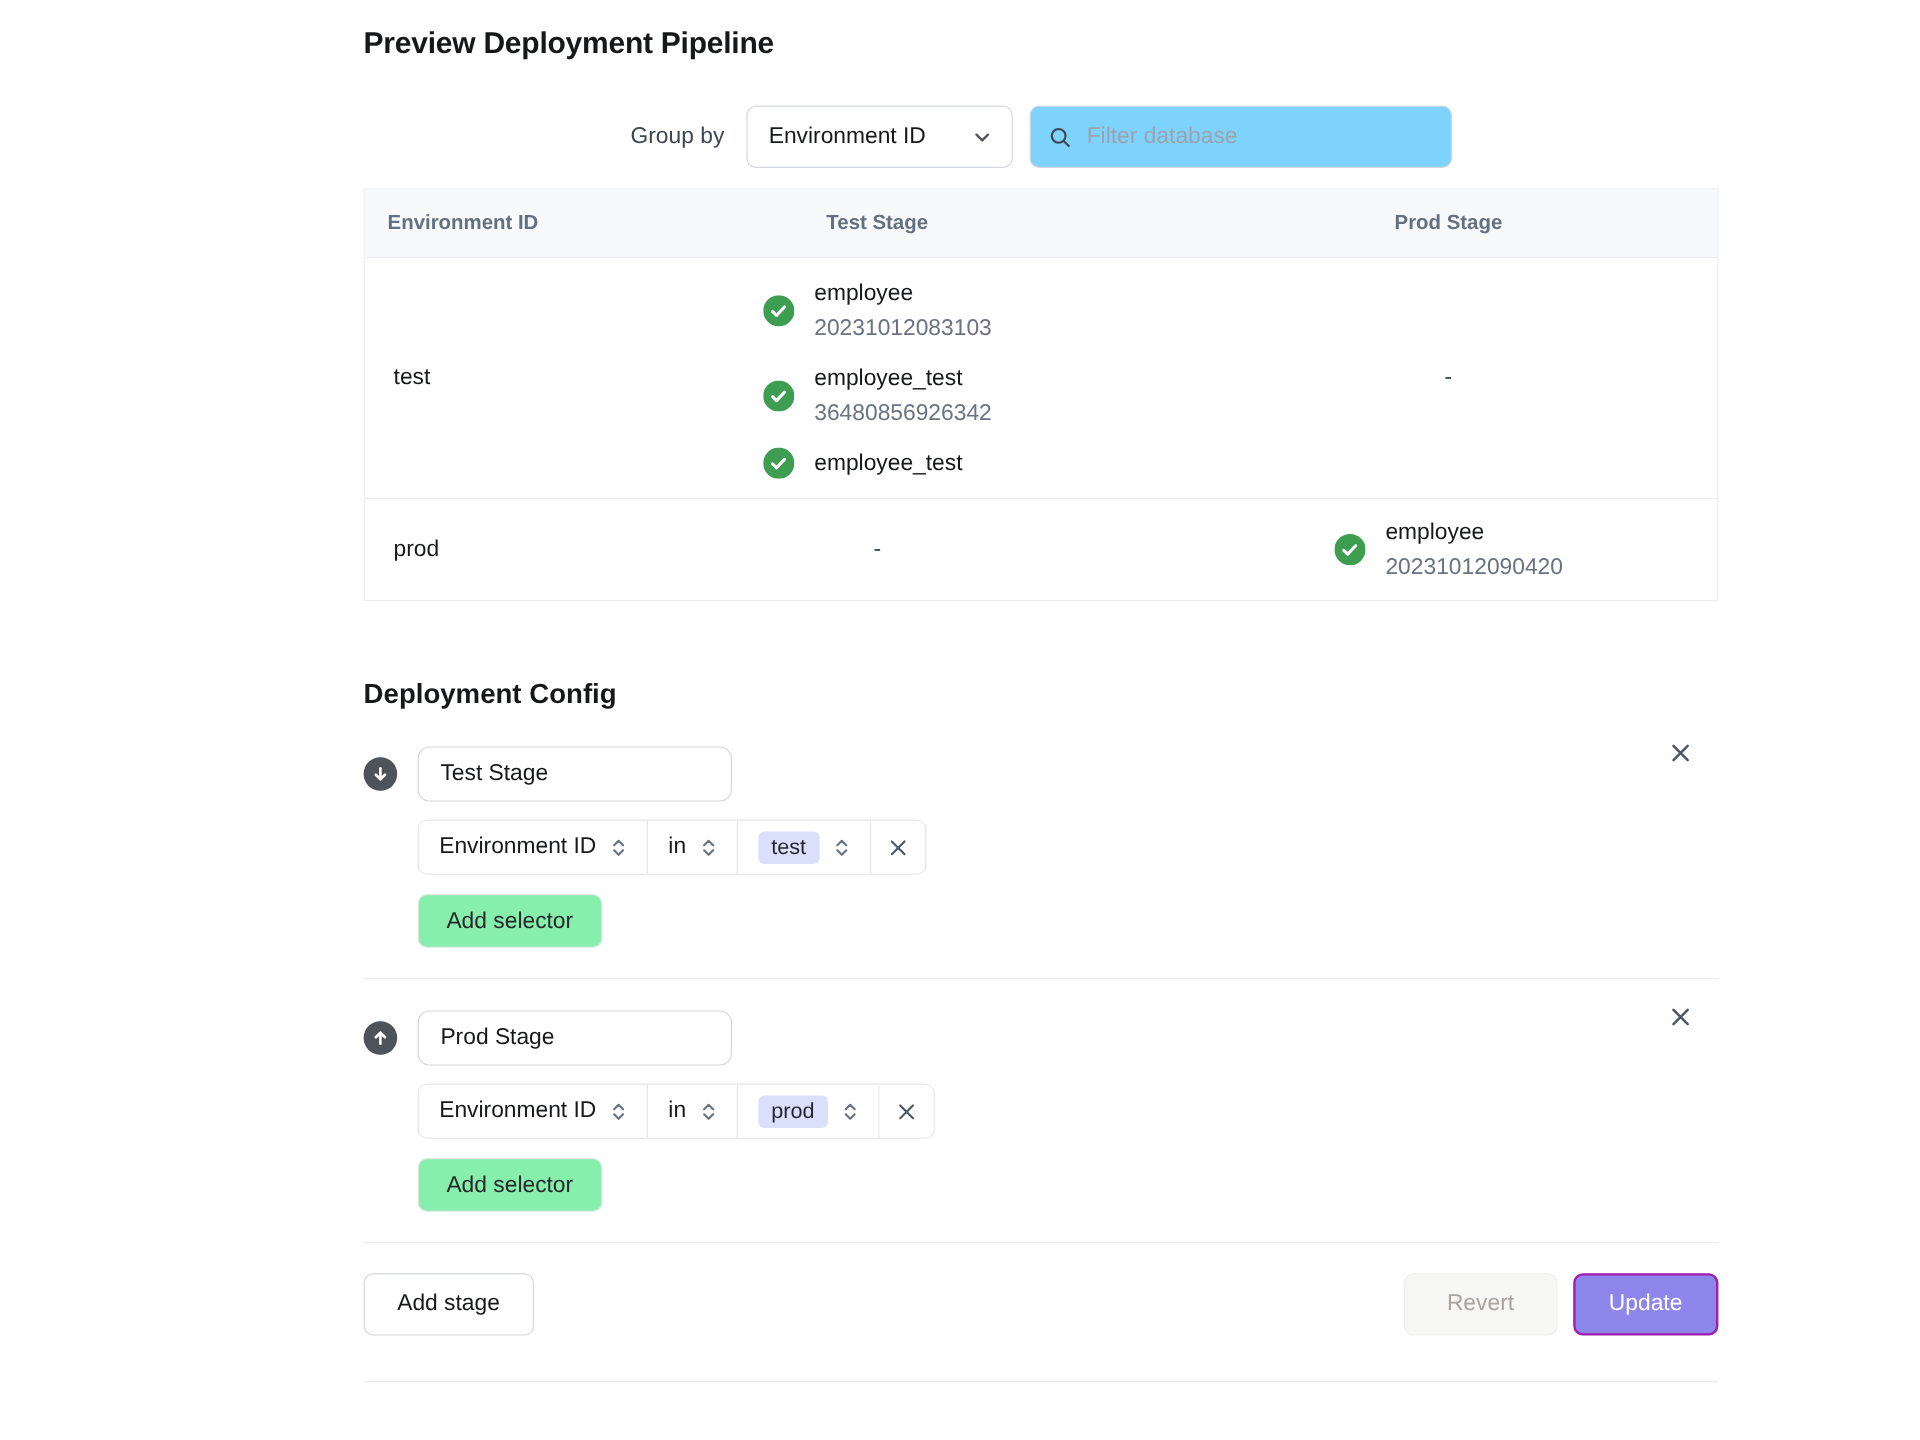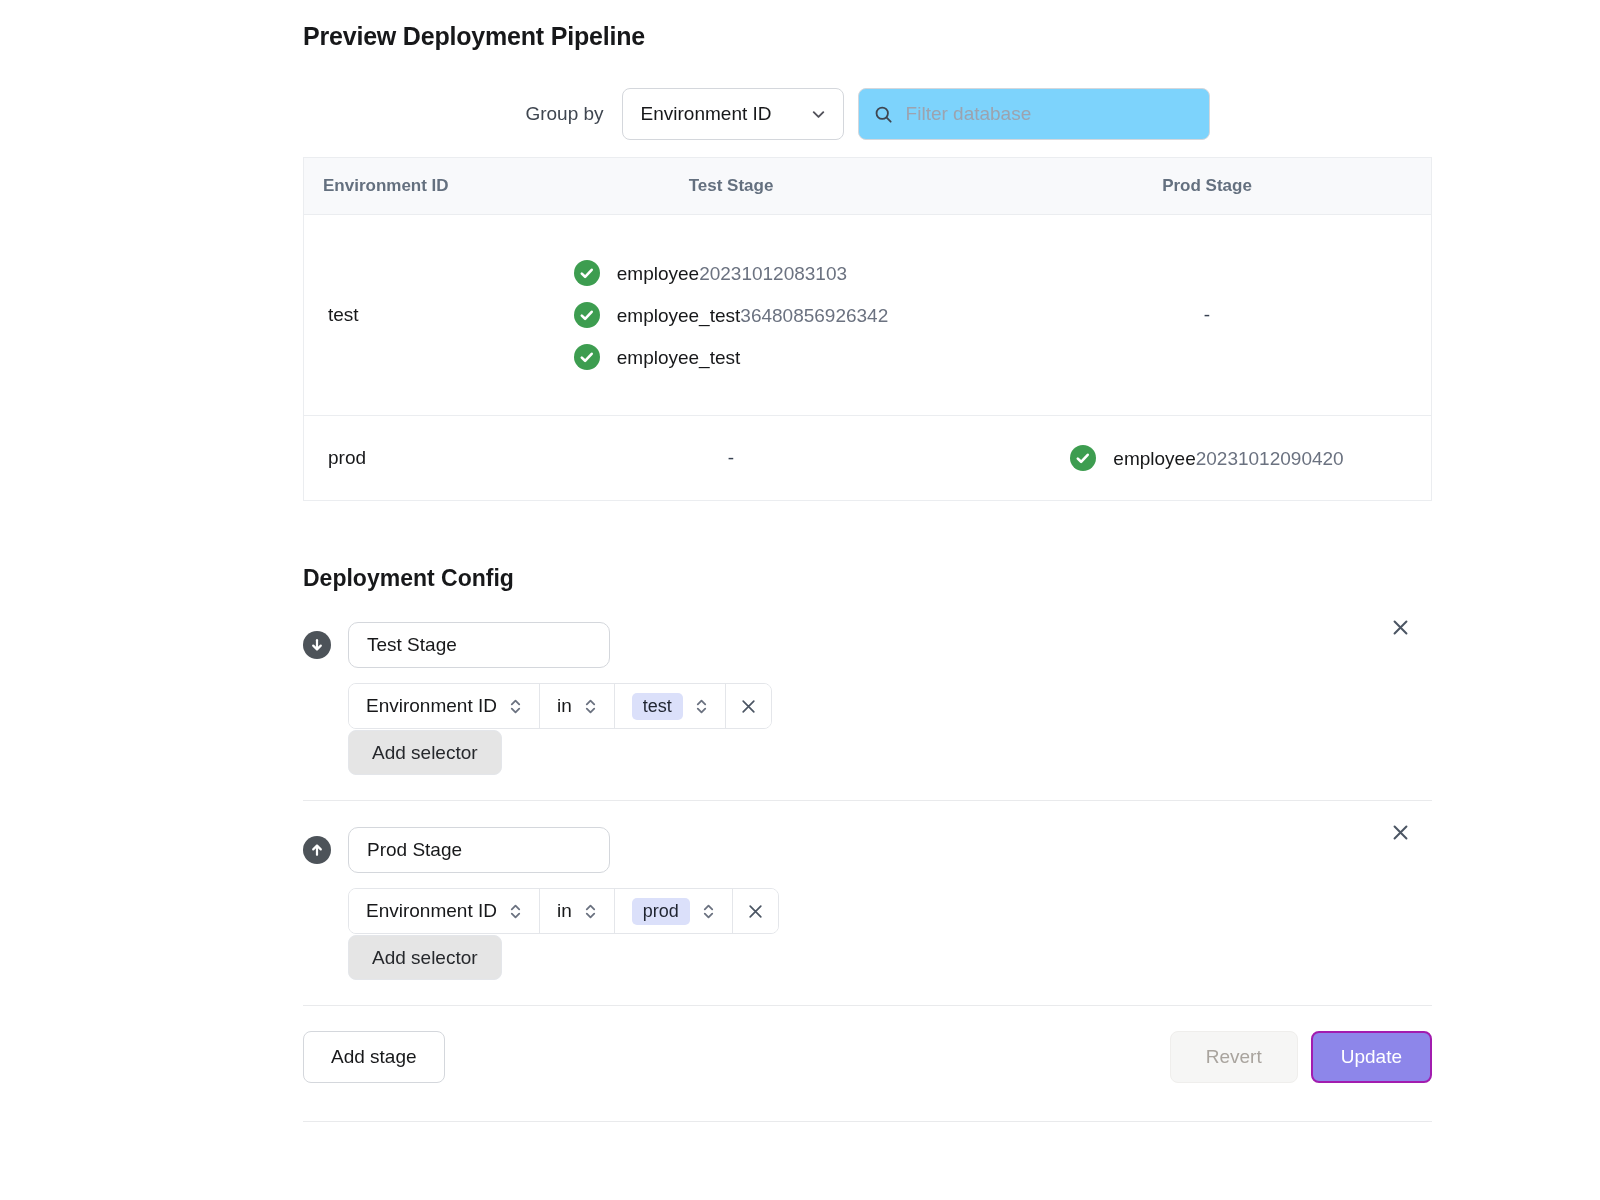--- a/index.html
+++ b/index.html
@@ -45,21 +45,21 @@
   .th-left { padding-left:19px; }
   .th-center { text-align:center; }
   .trow { display:grid; grid-template-columns:175px 504px 1fr; align-items:center; }
   .trow + .trow { border-top:1px solid #ebedf0; }
   .row-tall { height:200px; }
   .row-short { height:85px; }
   .td-env { padding-left:24px; font-size:19px; color:#17181a; }
   .td-center { display:flex; justify-content:center; }
   .stack { display:flex; flex-direction:column; gap:13px; }
   .db-item { display:flex; align-items:center; gap:17px; }
-  .db-text { display:flex; flex-direction:row; }
+  .db-text { display:flex; flex-direction:column; }
   .db-name { font-size:19px; color:#17181a; line-height:29px; }
   .db-version { font-size:19px; color:#6b7280; line-height:29px; }
   .dash { font-size:19px; color:#374151; }
 
   
   .section-title { font-size:23px; font-weight:700; color:#17181a; margin:64px 0 0; }
   .stage { border-bottom:1px solid #e9eaec; padding:30px 0 25px; }
   .stage-head { position:relative; display:flex; align-items:center; gap:17px; }
   .dir-circle {
     width:28px; height:28px; border-radius:50%; background:#4d5359;
@@ -78,22 +78,22 @@
   }
   .seg {
     display:flex; align-items:center; gap:12px; padding:0 17px;
     border-right:1px solid #e4e6ea; font-size:19px; color:#17181a; cursor:pointer; background:#fff;
   }
   .seg:last-child { border-right:0; }
   .seg-x { padding:0 14px; }
   .tag { background:#dbe0fa; border-radius:5px; padding:3px 11px; font-size:18px; color:#1f2430; }
 
   .add-selector {
-    display:block; margin:1px 0 0 45px; height:45px; padding:0 23px;
-    background:#e5e5e5; border:1px solid #e4e6ea; border-radius:8px;
+    display:block; margin:16px 0 0 45px; height:45px; padding:0 23px;
+    background:#86efac; border:1px solid #e4e6ea; border-radius:8px;
     font-size:19px; color:#26282c; font-family:"Liberation Sans", sans-serif; cursor:pointer;
   }
 
   
   .footer { display:flex; justify-content:space-between; align-items:center; padding-top:25px; }
   .footer-right { display:flex; gap:13px; }
   .btn {
     height:52px; border-radius:8px; font-size:19px;
     font-family:"Liberation Sans", sans-serif; cursor:pointer;
   }

